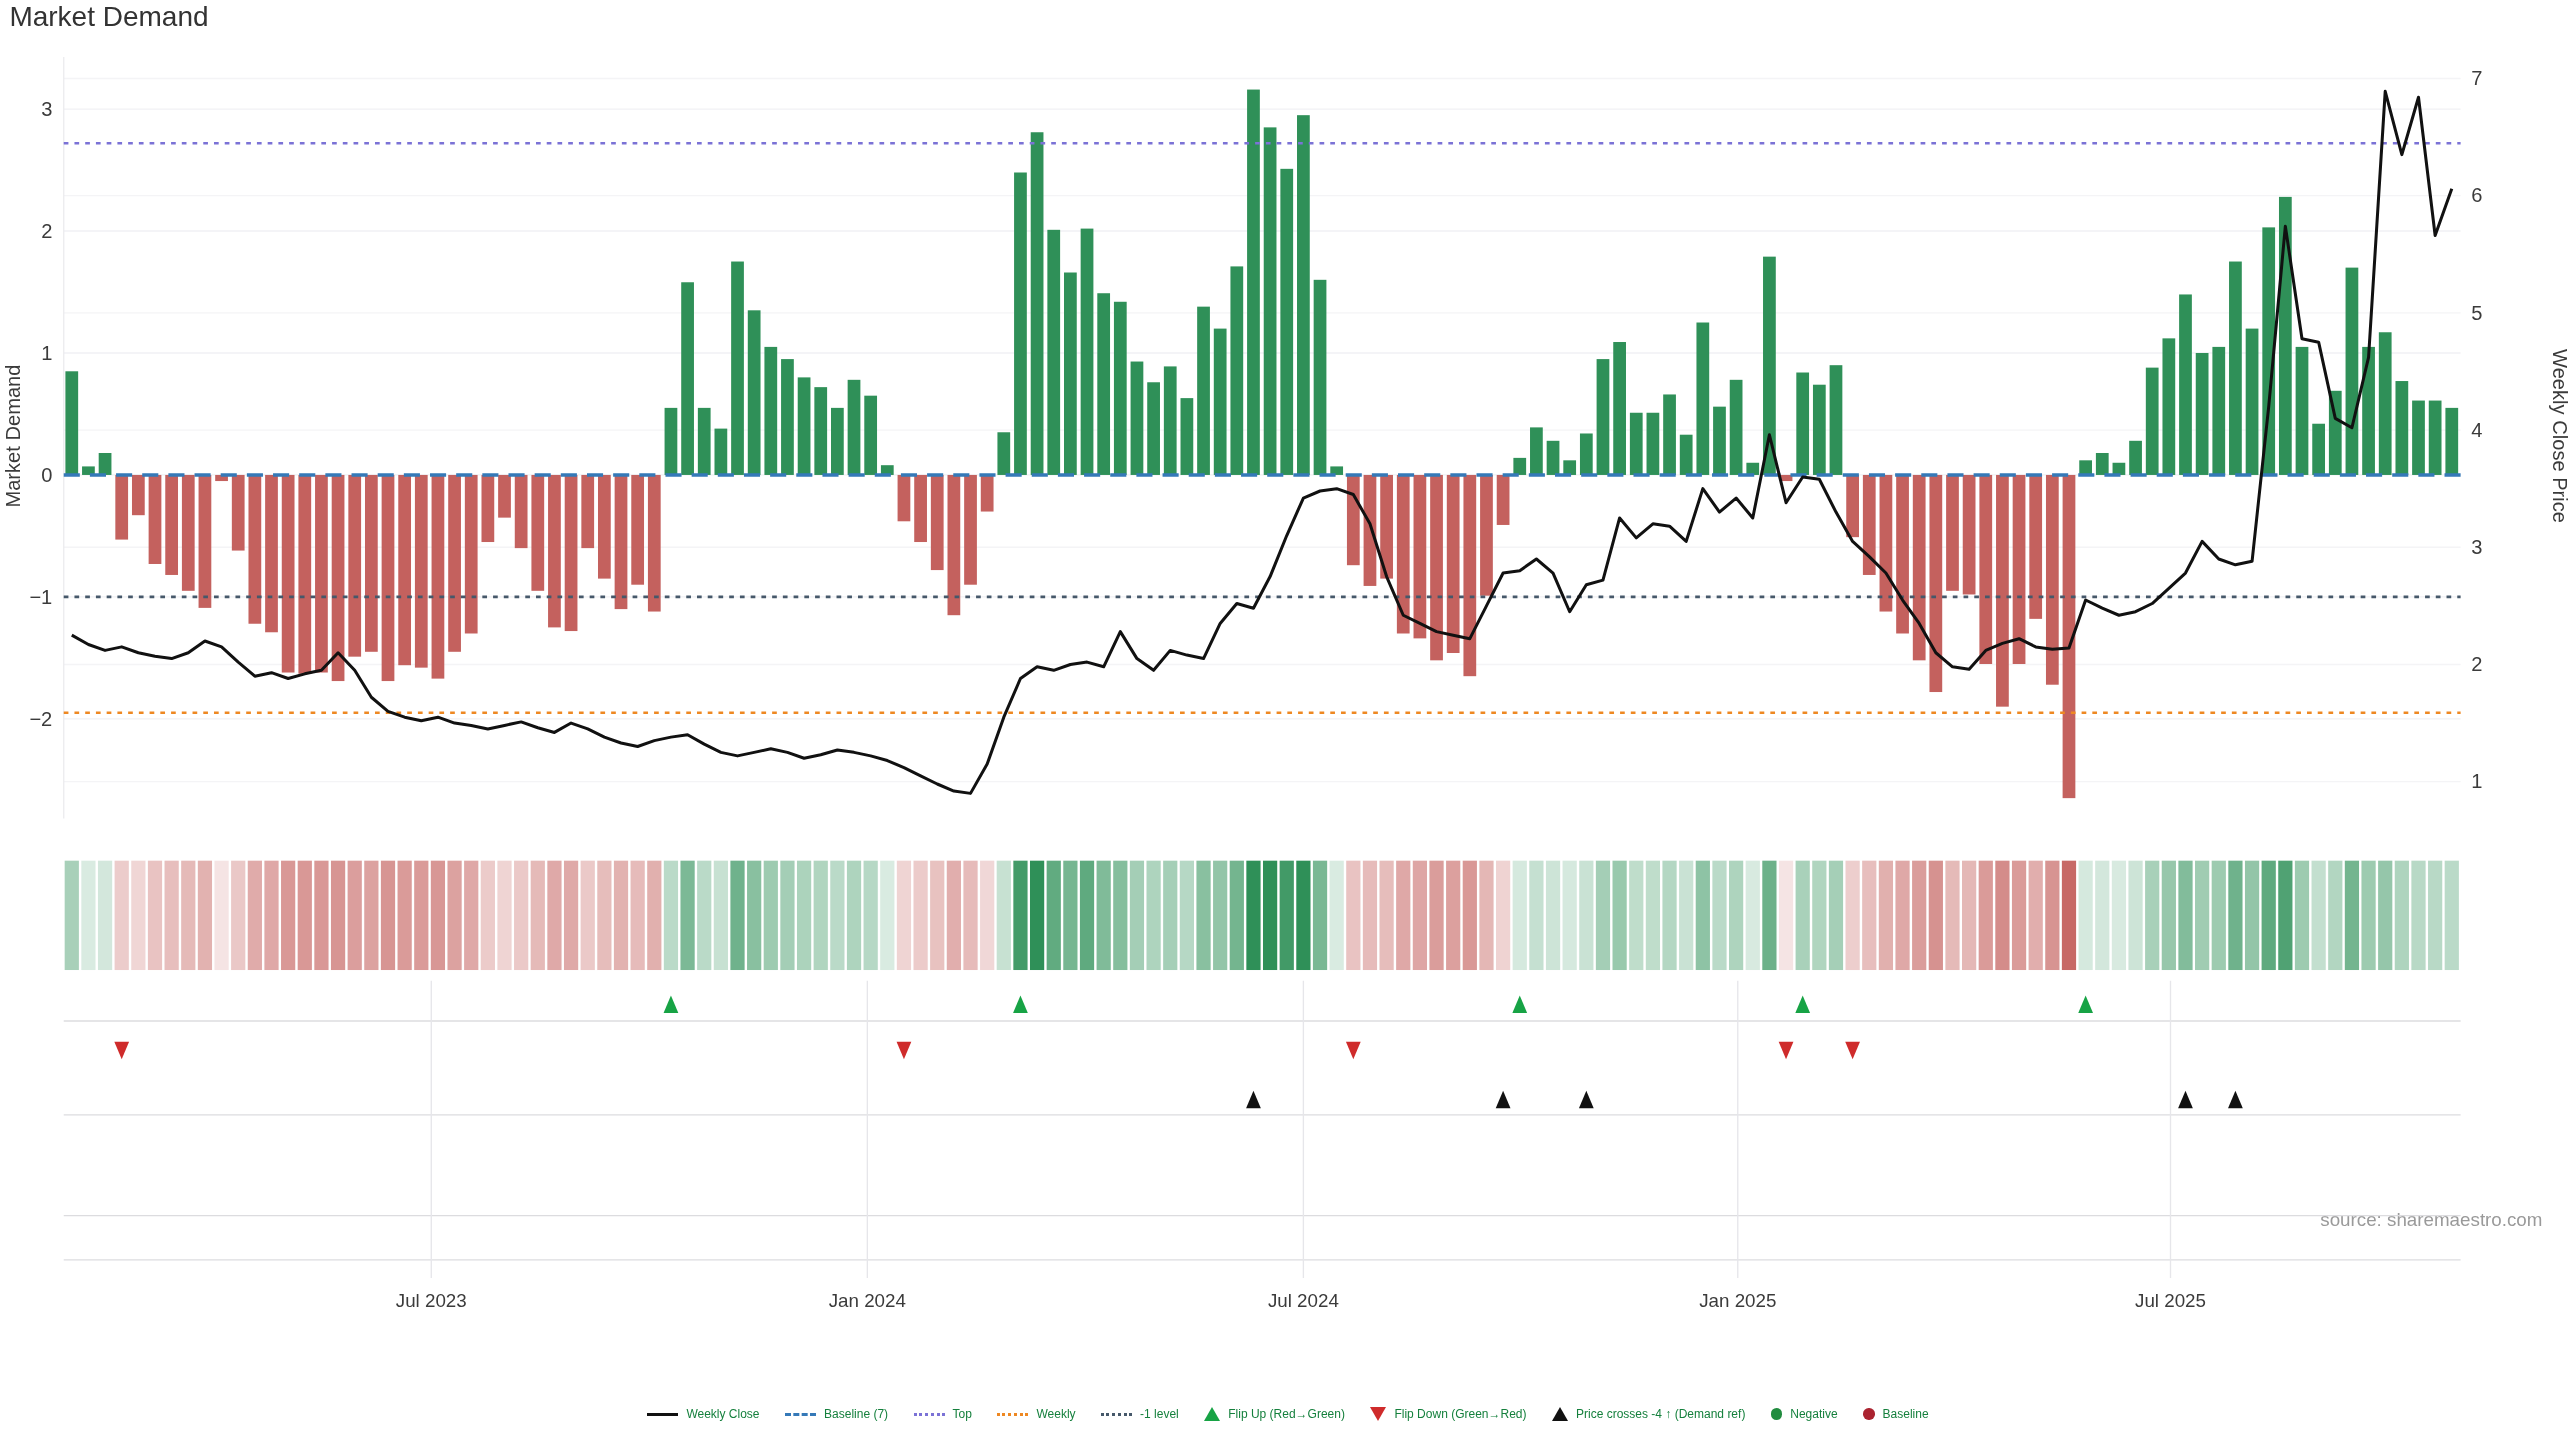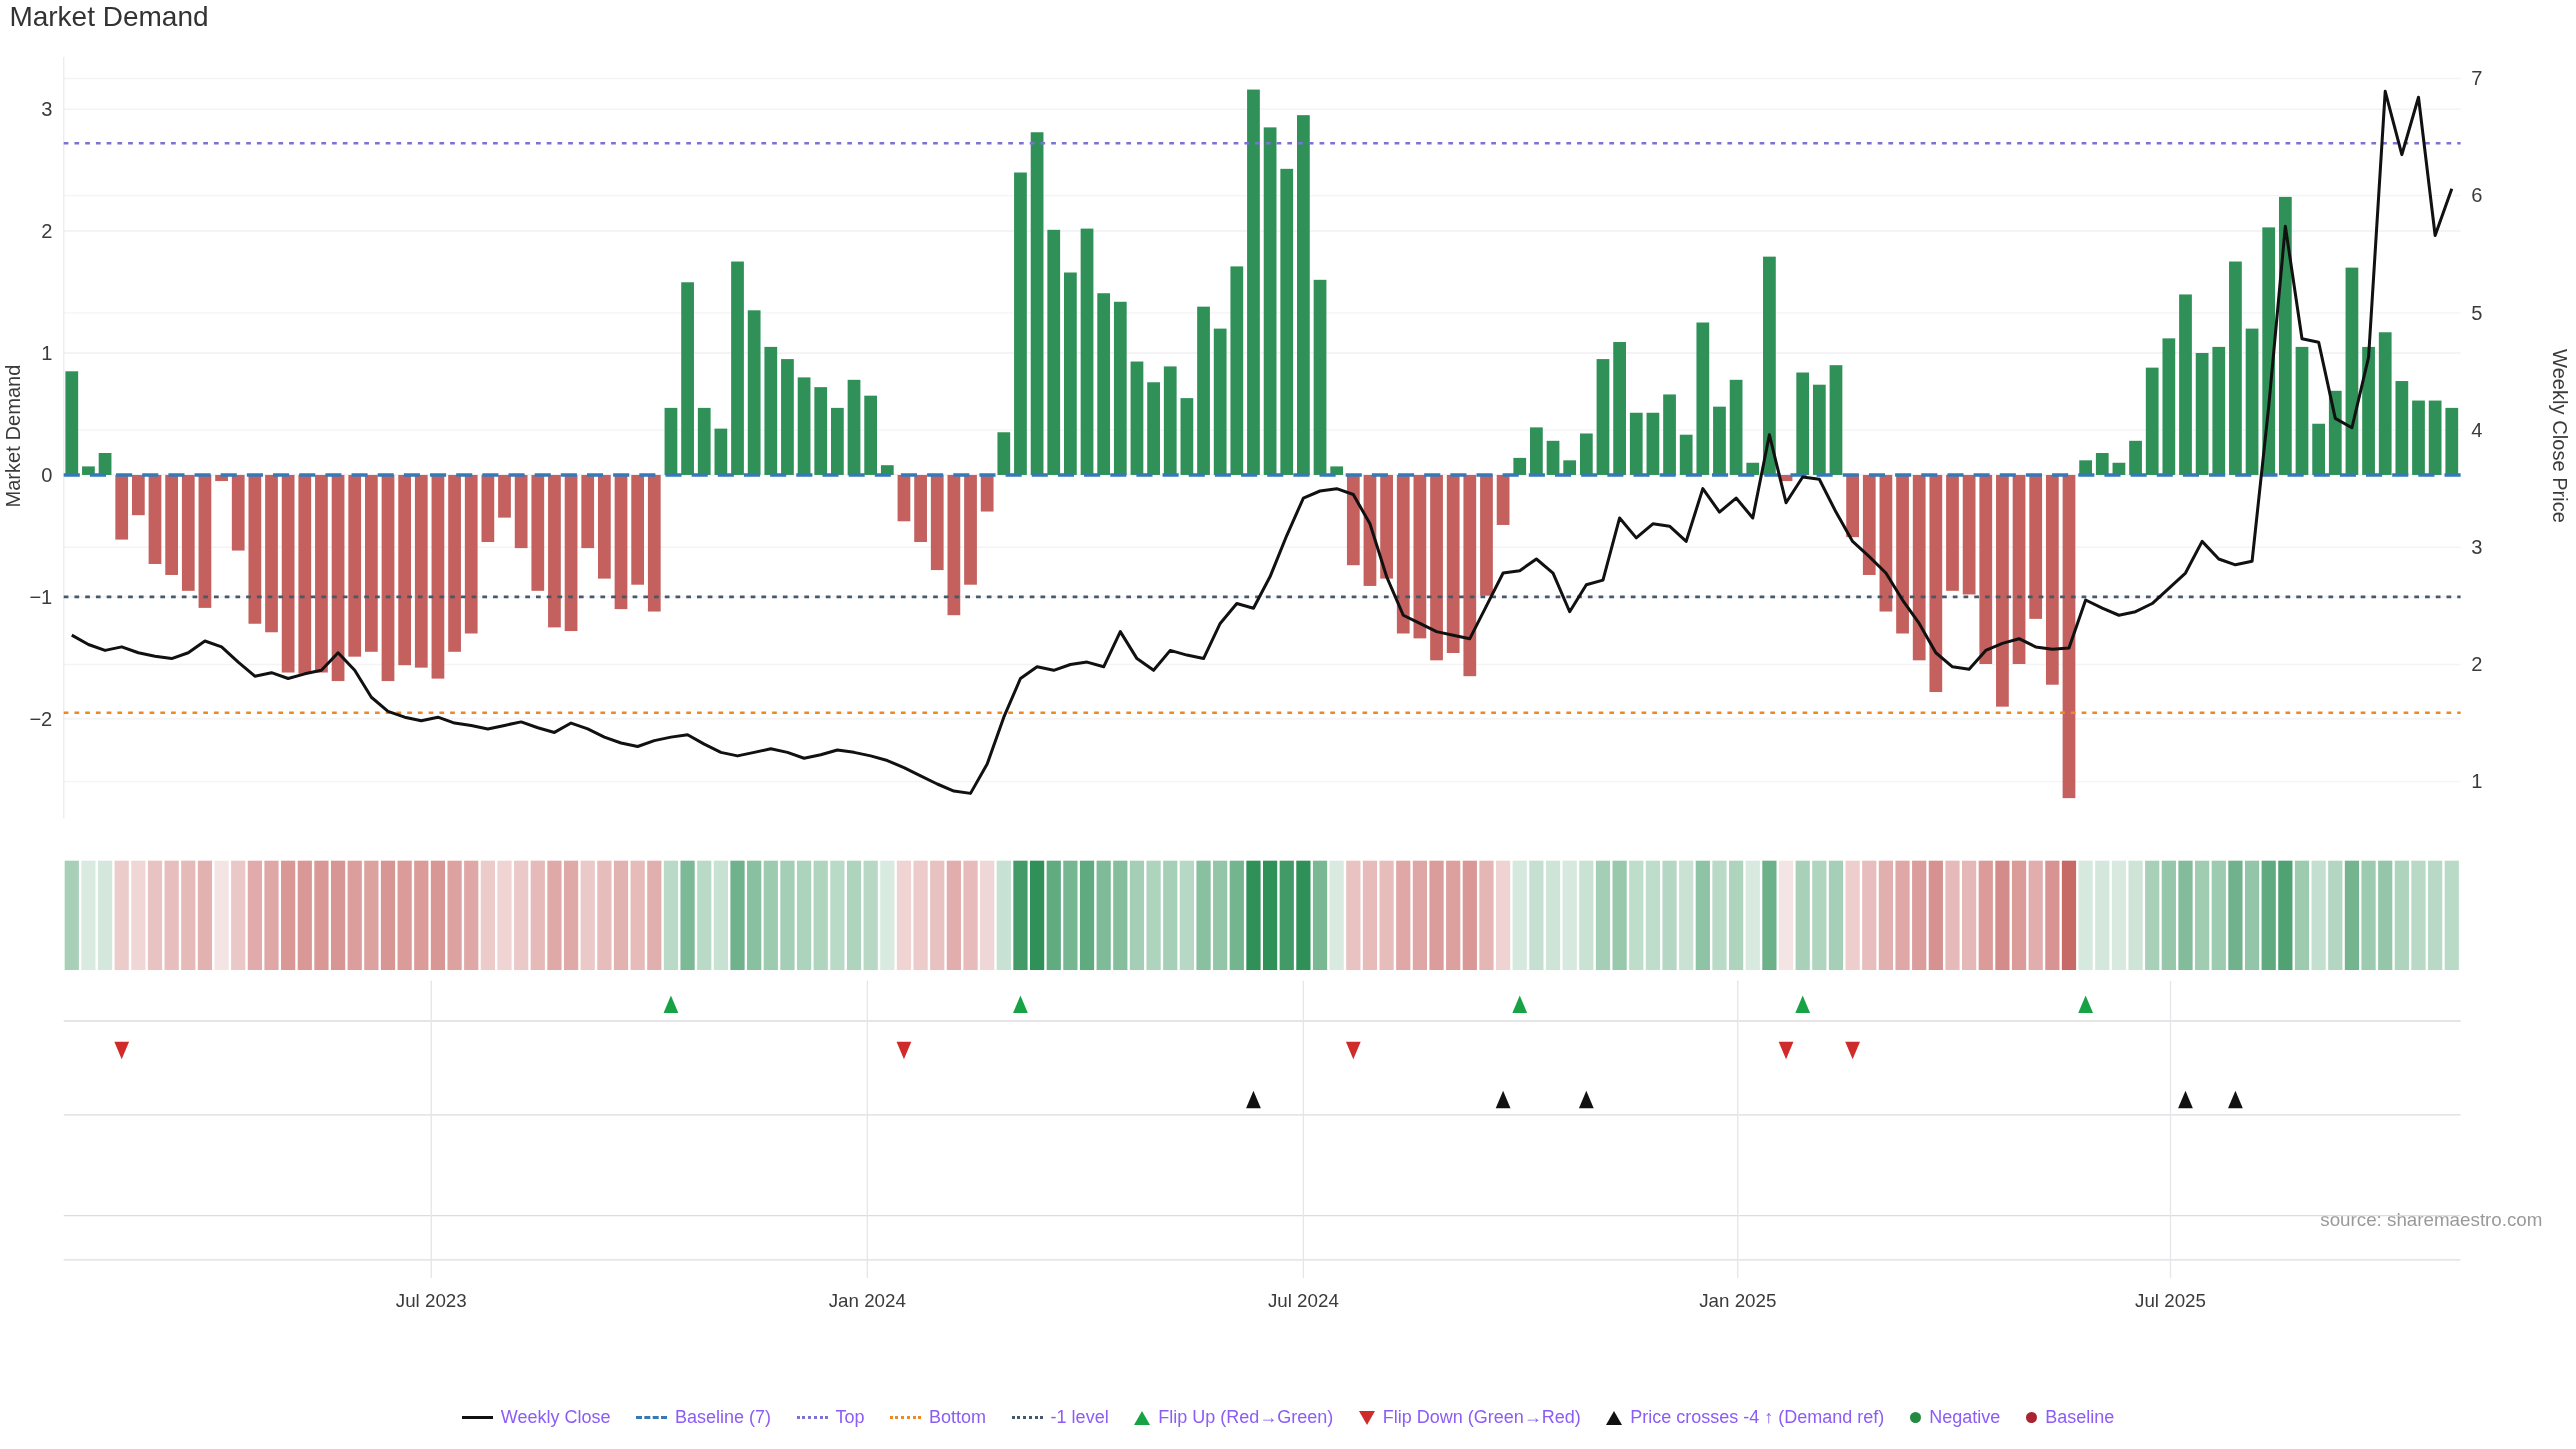--- a/index.html
+++ b/index.html
@@ -1,21 +1,21 @@
 <!DOCTYPE html>
 <html style="font-size:10.7px"><head>
 <meta charset="utf-8">
 <style>
   html,body{margin:0;padding:0;background:#ffffff;font-family:"Liberation Sans",sans-serif;}
   .page{position:relative;width:2576px;height:1449px;background:#fff;overflow:hidden;}
   .title{position:absolute;left:9.4px;top:1.3px;font-size:28px;color:#333;font-weight:400;margin:0;}
   #chart-svg{position:absolute;left:0;top:40px;}
   .legend{position:absolute;left:0;right:0;top:1407px;display:flex;justify-content:center;align-items:center;gap:25.5px;}
   .legend-item{display:flex;align-items:center;gap:8px;}
-  .legend-label{font-size:18px;color:#8b5cf6;white-space:nowrap;}
+  .legend-label{font-size:12px;color:#15803d;white-space:nowrap;}
   .sw-line{width:31px;height:0;border-top:3.4px solid #111;}
   .sw-dashed{width:31px;height:0;border-top:3.4px dashed #3579b8;}
   .sw-dotted{width:31px;height:0;border-top:3.4px dotted #7b72d6;}
   .sw-tri-up{width:0;height:0;border-left:8px solid transparent;border-right:8px solid transparent;border-bottom:14.8px solid #17a345;}
   .sw-tri-down{width:0;height:0;border-left:8px solid transparent;border-right:8px solid transparent;border-top:14.8px solid #cf2b2b;}
   .sw-dot{width:11.4px;height:11.4px;border-radius:50%;}
   text{font-family:"Liberation Sans",sans-serif;}
 </style>
 </head>
 <body>
@@ -401,21 +401,21 @@
       <div class="legend-item">
         <span class="sw-dashed" style="border-top-color: rgb(53, 121, 184);"></span>
         <span class="legend-label">Baseline (7)</span>
       </div>
       <div class="legend-item">
         <span class="sw-dotted" style="border-top-color: rgb(123, 114, 214);"></span>
         <span class="legend-label">Top</span>
       </div>
       <div class="legend-item">
         <span class="sw-dotted" style="border-top-color: rgb(238, 136, 34);"></span>
-        <span class="legend-label">Bottom</span>
+        <span class="legend-label">Weekly</span>
       </div>
       <div class="legend-item">
         <span class="sw-dotted" style="border-top-color: rgb(70, 88, 106);"></span>
         <span class="legend-label">-1 level</span>
       </div>
       <div class="legend-item">
         <span class="sw-tri-up" style="border-bottom-color: rgb(23, 163, 69);"></span>
         <span class="legend-label">Flip Up (Red→Green)</span>
       </div>
       <div class="legend-item">

